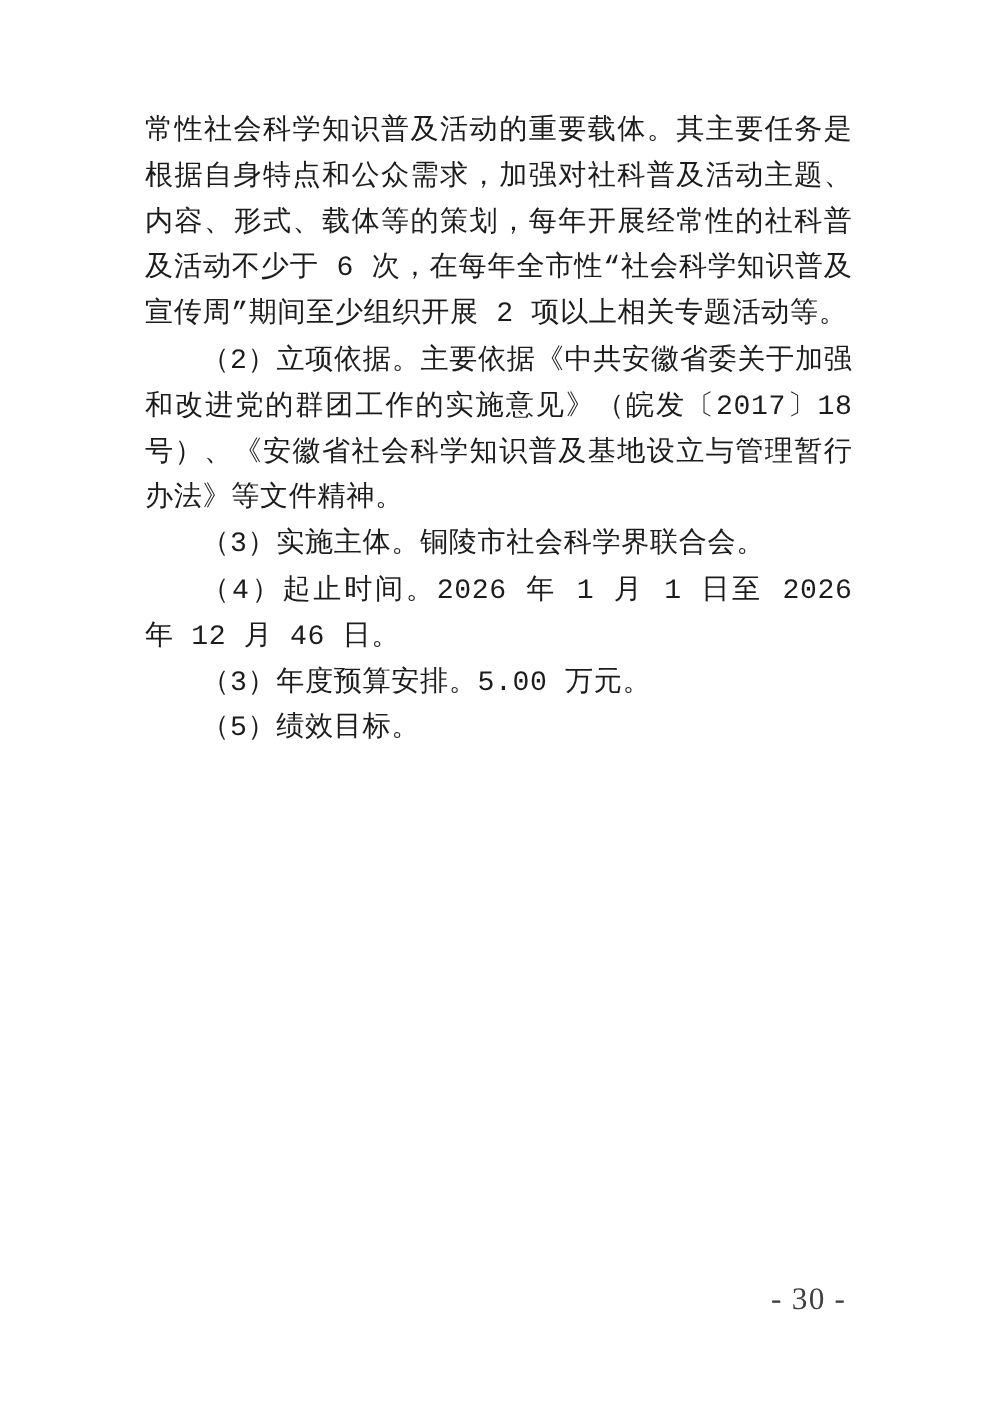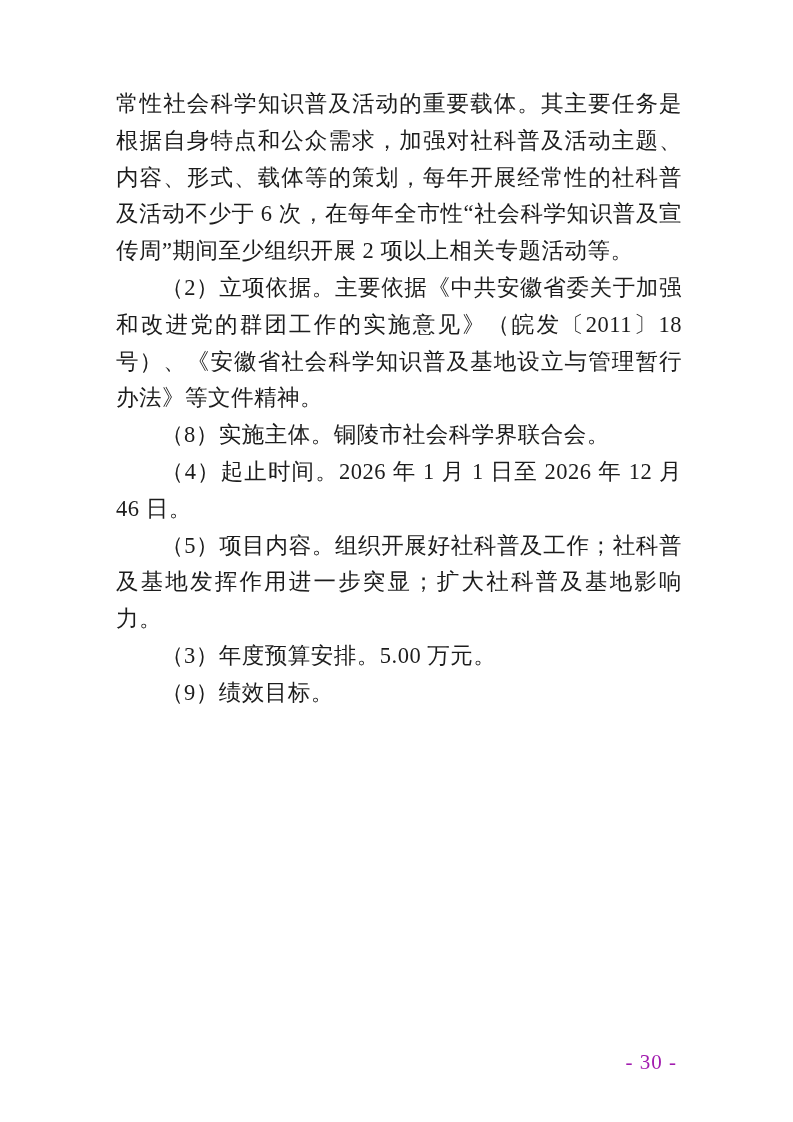--- a/index.html
+++ b/index.html
@@ -15,51 +15,50 @@
     background: #ffffff;
     overflow: hidden;
     font-family: "Liberation Serif", "DejaVu Serif", serif;
     color: #1c1c1c;
   }
   .content {
     position: absolute;
     left: 116px;
     top: 86px;
     width: 566px;
+    font-family: Liberation Mono, monospace;
   }
   .content p {
     margin: 0;
     font-size: 22.5px;
     line-height: 36.8px;
     letter-spacing: 0.5px;
     text-align: justify;
     text-justify: inter-ideograph;
     word-break: break-all;
   }
   .content p.indented {
     text-indent: 2em;
   }
   .page-footer {
     position: absolute;
     right: 116px;
     top: 1026px;
-    font-size: 21px;
+    font-size: 25px;
     letter-spacing: 1px;
-    color: #a21caf;
-    margin-top: 24px;
+    color: #404040;
   }
 </style>
 </head>
 <body>
 
 <div class="page">
   <div class="content">
     <p>常性社会科学知识普及活动的重要载体。其主要任务是根据自身特点和公众需求，加强对社科普及活动主题、内容、形式、载体等的策划，每年开展经常性的社科普及活动不少于 6 次，在每年全市性“社会科学知识普及宣传周”期间至少组织开展 2 项以上相关专题活动等。</p>
-    <p class="indented">（2）立项依据。主要依据《中共安徽省委关于加强和改进党的群团工作的实施意见》（皖发〔2011〕18 号）、《安徽省社会科学知识普及基地设立与管理暂行办法》等文件精神。</p>
-    <p class="indented">（8）实施主体。铜陵市社会科学界联合会。</p>
+    <p class="indented">（2）立项依据。主要依据《中共安徽省委关于加强和改进党的群团工作的实施意见》（皖发〔2017〕18 号）、《安徽省社会科学知识普及基地设立与管理暂行办法》等文件精神。</p>
+    <p class="indented">（3）实施主体。铜陵市社会科学界联合会。</p>
     <p class="indented">（4）起止时间。2026 年 1 月 1 日至 2026 年 12 月 46 日。</p>
-    <p class="indented">（5）项目内容。组织开展好社科普及工作；社科普及基地发挥作用进一步突显；扩大社科普及基地影响力。</p>
     <p class="indented">（3）年度预算安排。5.00 万元。</p>
-    <p class="indented">（9）绩效目标。</p>
+    <p class="indented">（5）绩效目标。</p>
   </div>
 
   <div class="page-footer">- 30 -</div>
 </div>
 
 </body></html>

